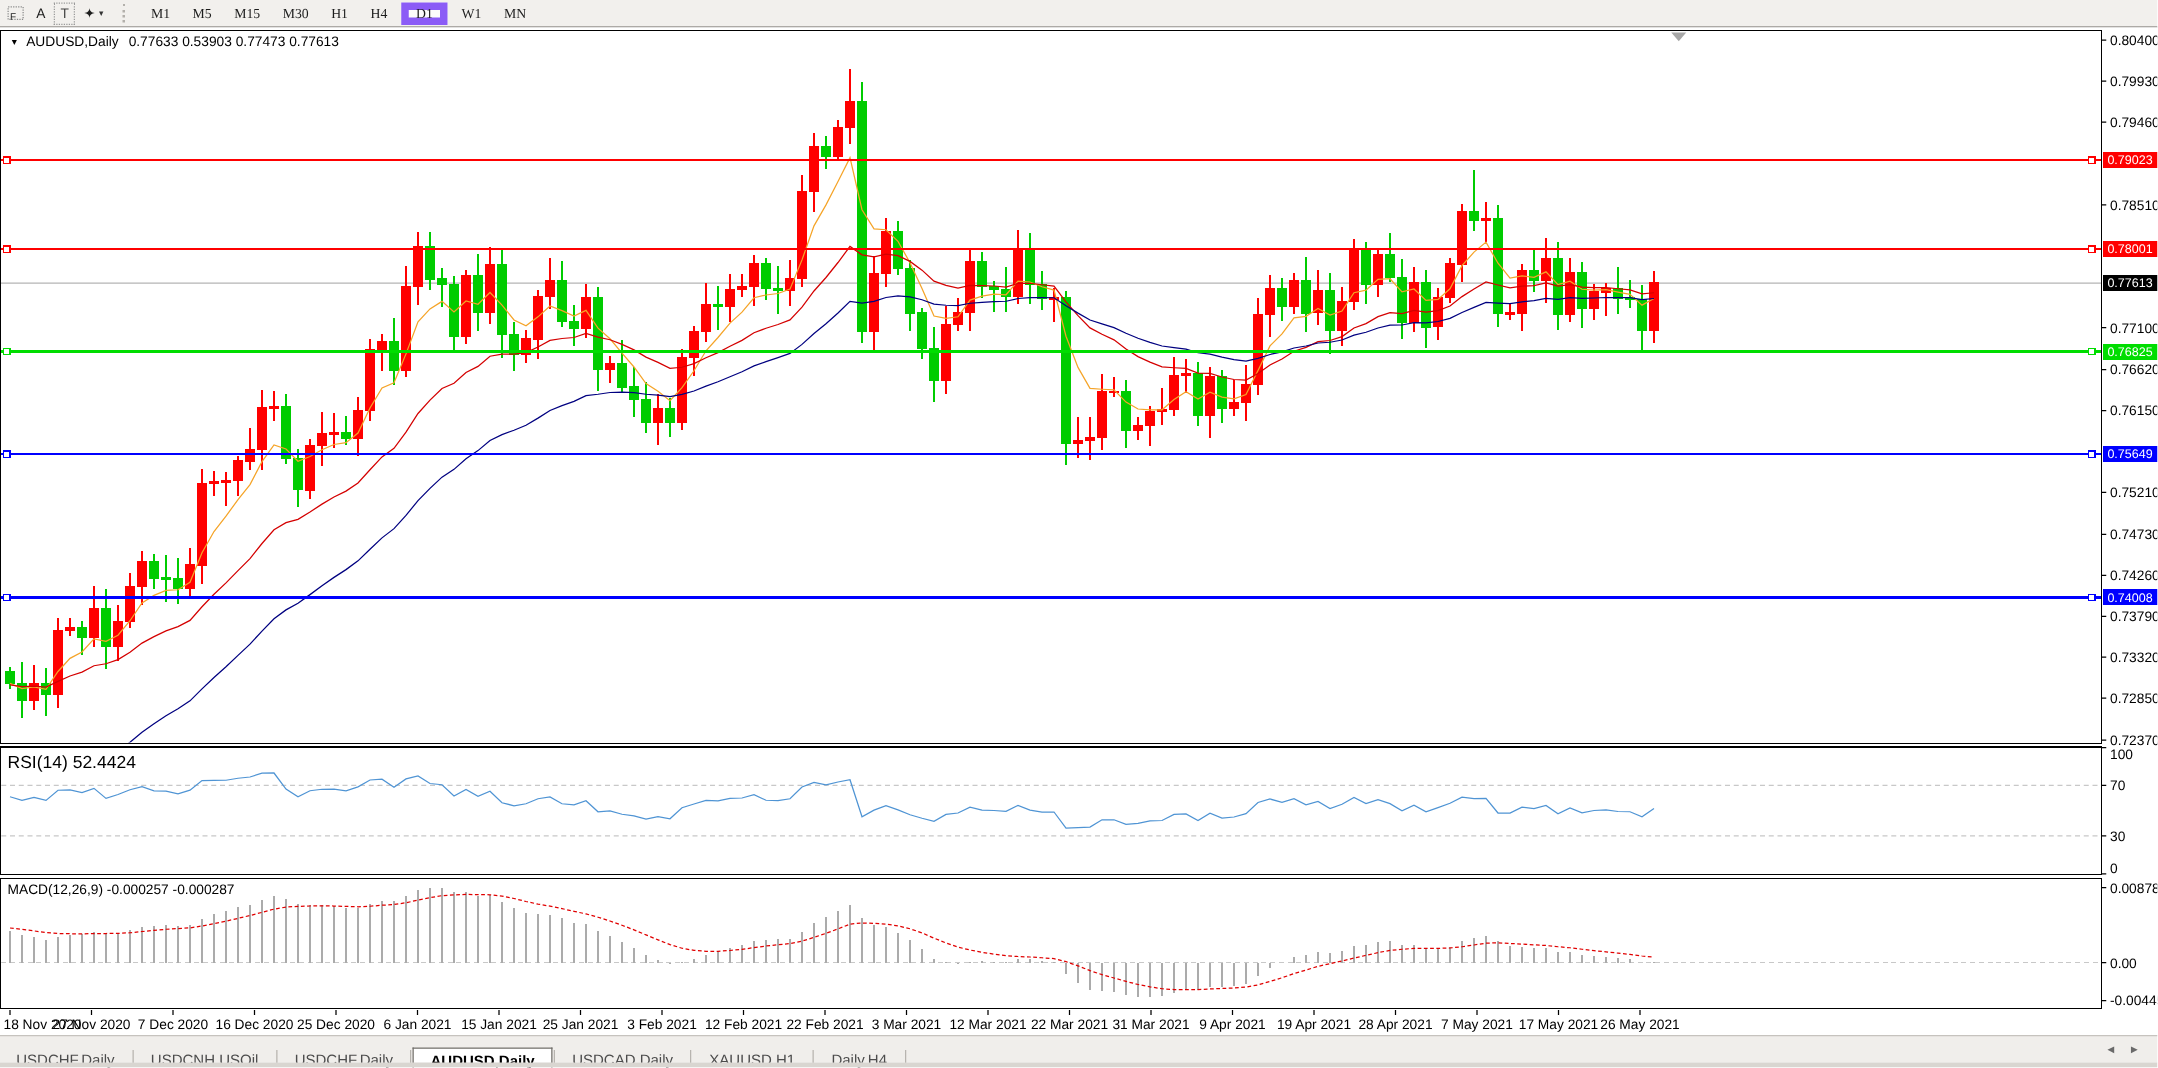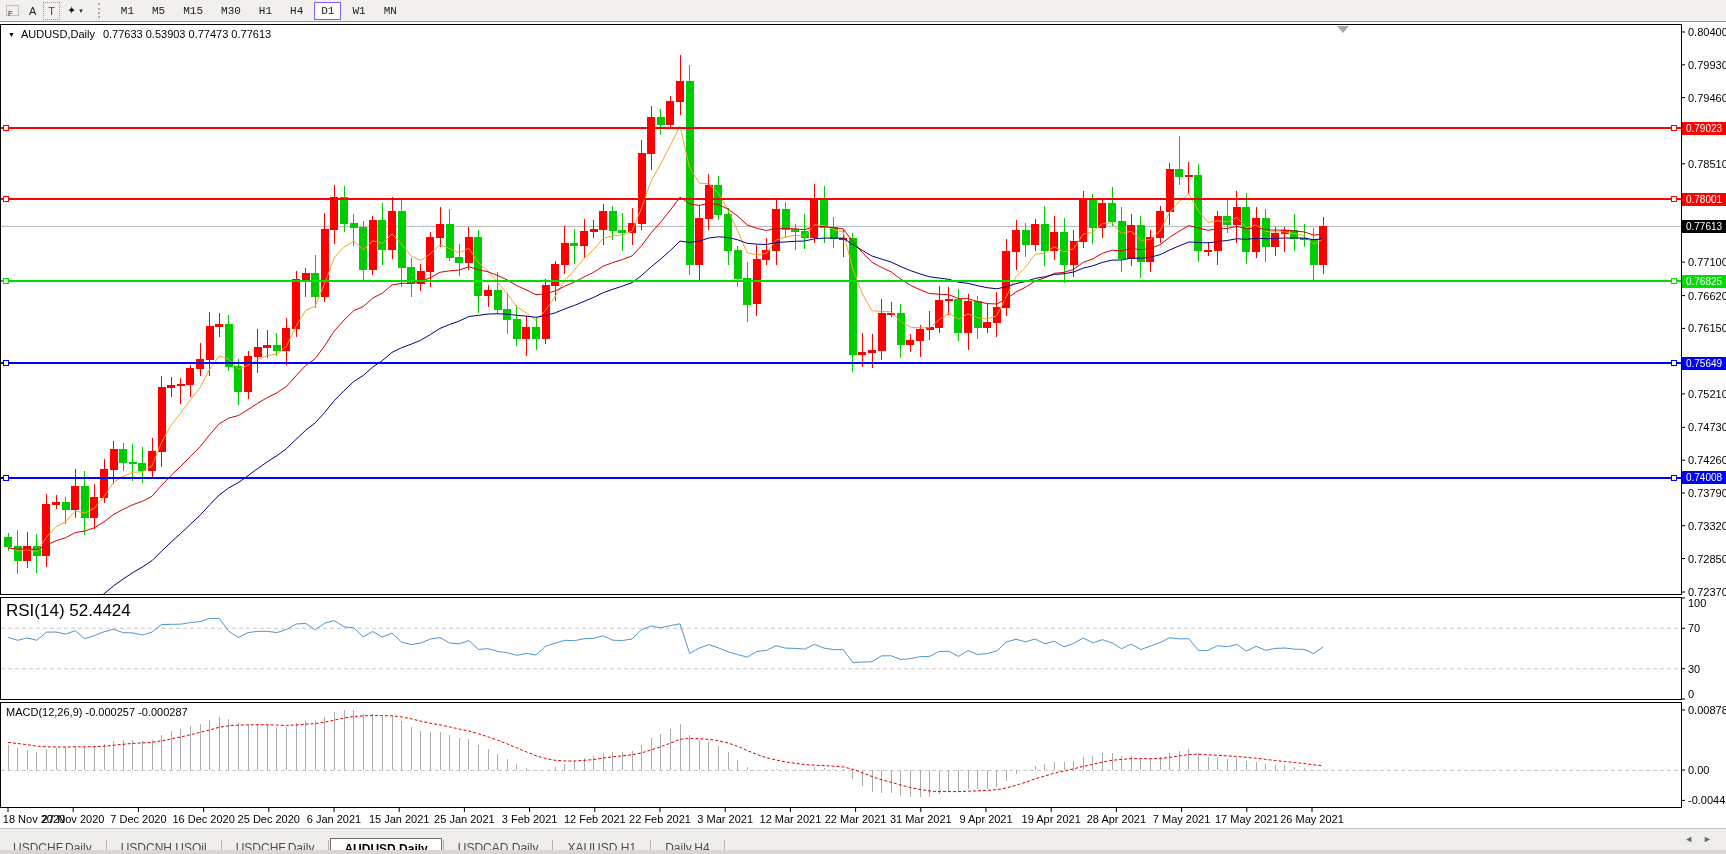--- a/index.html
+++ b/index.html
@@ -9,32 +9,32 @@
   #toolbar{position:absolute;top:0;left:0;width:1726px;height:22px;background:#f2f0ed;
     border-bottom:1px solid #96938e;box-sizing:border-box;display:flex;align-items:center;padding-left:3px;}
   .tbicon{display:inline-flex;align-items:center;justify-content:center;width:20px;height:18px;}
   .tbbtn{font-family:"Liberation Sans",sans-serif;font-size:11px;color:#1c1c1c;background:transparent;
     border:1px solid transparent;height:18px;min-width:16px;display:inline-flex;align-items:center;
     justify-content:center;padding:0 4px;margin:0 1px;}
   .tdot{border:1px dotted #9a9a9a;color:#444;}
   .caret{font-size:7px;margin-left:3px;color:#333;}
   .grip{width:2px;height:15px;border-left:2px dotted #b3b0ab;margin:0 8px 0 9px;}
   #tfbar{display:inline-flex;margin-left:2px;}
-  .tf{font-family:Liberation Mono, monospace;font-size:11px;color:#1c1c1c;background:transparent;
+  .tf{font-family:Liberation Serif, serif;font-size:11px;color:#1c1c1c;background:transparent;
     border:1px solid transparent;height:18px;padding:0 6px;margin:0 2px;display:inline-flex;
     align-items:center;justify-content:center;}
-  .tf.pressed{background:#fcfcfb;border:1px solid #8b5cf6;}
+  .tf.pressed{background:#fcfcfb;border:6px solid #8b5cf6;}
   
   #chartwrap{position:absolute;top:22px;left:0;width:1726px;height:806px;background:#fff;}
   #chart-svg{position:absolute;top:0;left:0;}
   #charttitle{position:absolute;left:8px;top:6px;font-size:11px;color:#000;display:flex;
     align-items:center;white-space:pre;z-index:5;}
   .tri{font-size:7px;margin-right:6px;color:#000;}
   #charttitle .ohlc{margin-left:8px;}
-  #rsilabel{position:absolute;left:6px;top:579px;font-size:17px;color:#000;z-index:5;}
+  #rsilabel{position:absolute;left:6px;top:579px;font-size:14px;color:#000;z-index:5;}
   #macdlabel{position:absolute;left:6px;top:684px;font-size:11px;color:#000;z-index:5;}
   svg text{font-family:"Liberation Sans",sans-serif;font-size:11px;fill:#000;}
   
   #tabbar{position:absolute;top:828px;left:0;width:1726px;height:22px;background:#f0eeeb;
     border-top:1px solid #c6c3be;box-sizing:border-box;}
   #tabs{display:flex;align-items:center;height:38px;}
   .tab{font-size:12px;color:#4c4c4c;padding:0 13px;height:19px;display:flex;align-items:center;}
   .tab.active{background:#fff;border:1px solid #6f6c67;border-bottom:1px solid #fff;color:#000;
     font-weight:700;height:20px;margin-bottom:-1px;}
   .tabsep{width:1px;height:13px;background:#b7b4af;margin:0 1px 3px 1px;}

